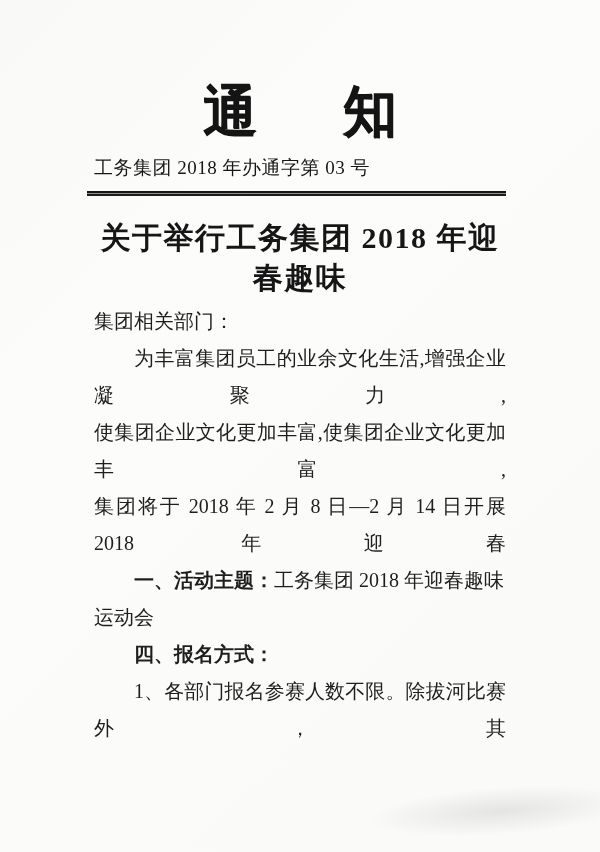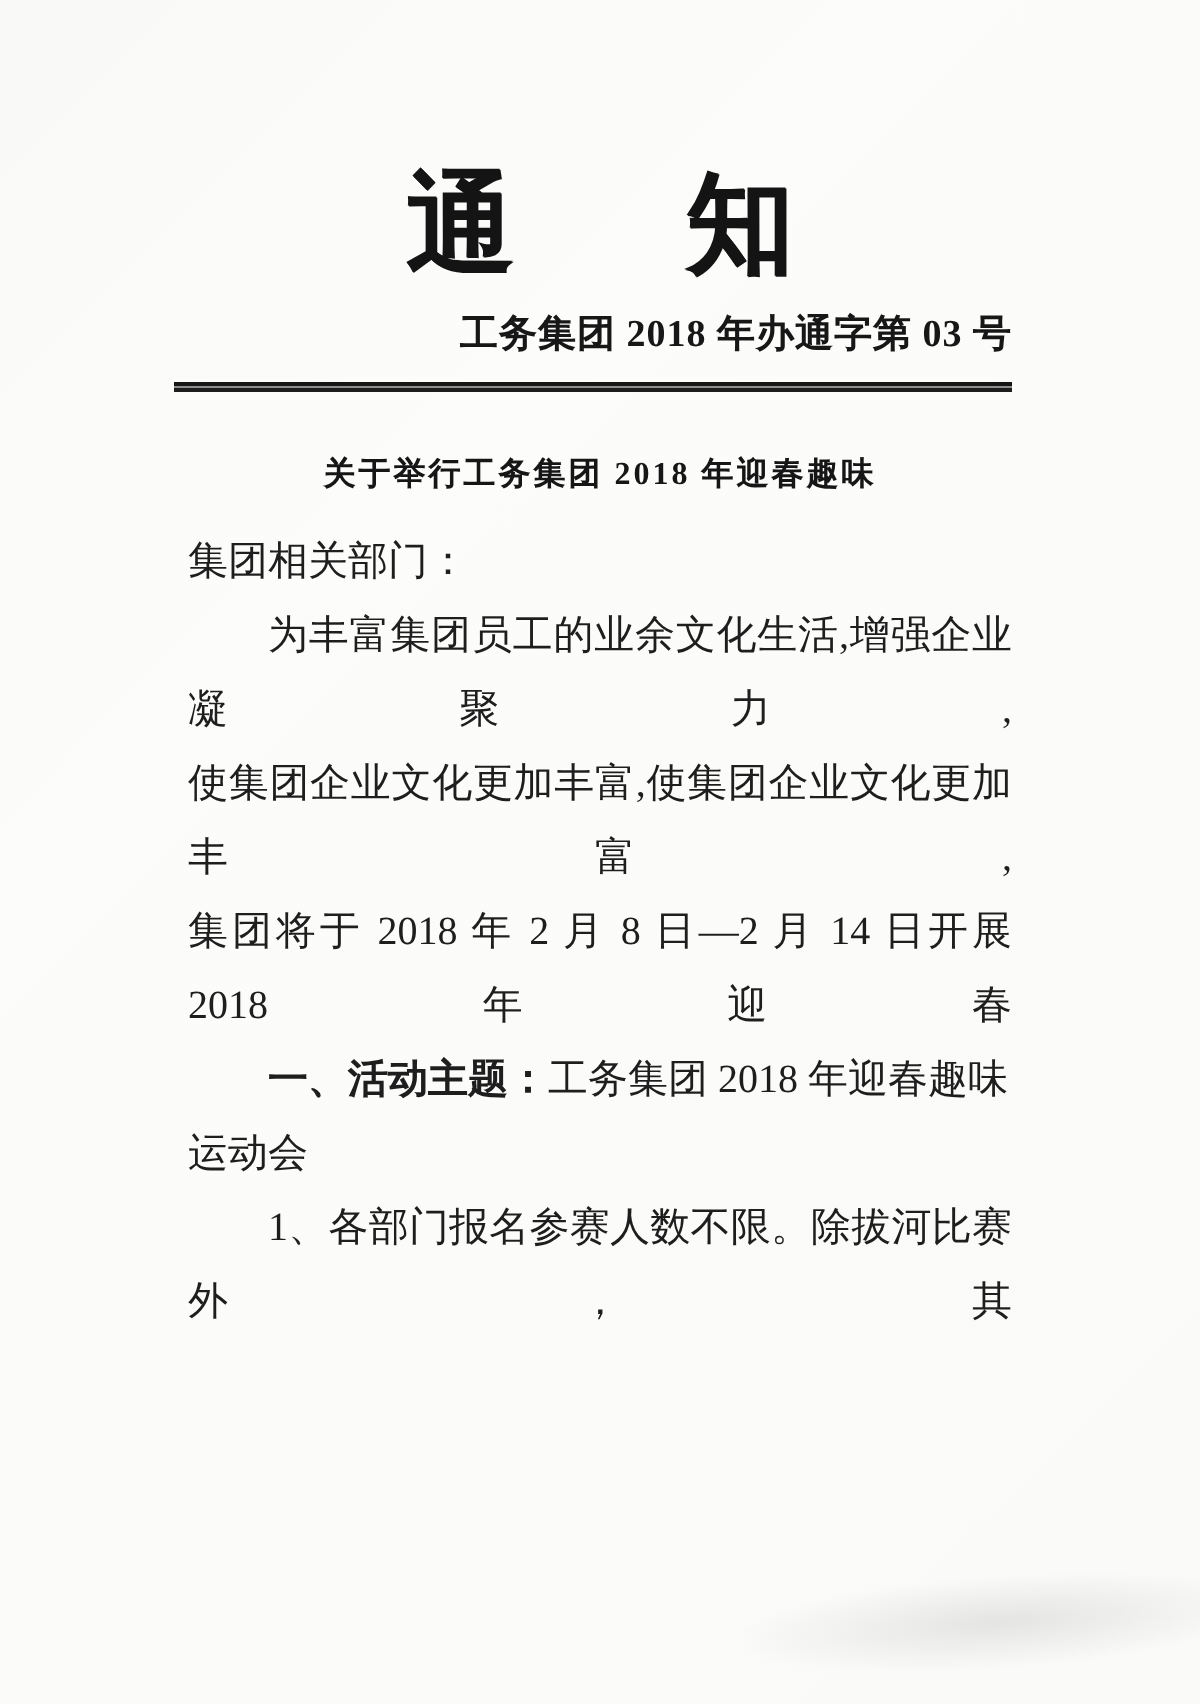--- a/index.html
+++ b/index.html
@@ -47,41 +47,41 @@
     color: #141414;
     letter-spacing: 0;
   }
   .heading .ch {
     display: inline-block;
     transform: scaleY(1.02);
     text-shadow: 0.5px 0.5px 0 #141414;
   }
   .docnum {
     margin-top: 14px;
-    text-align: right;
+    text-align: left;
     font-size: 19px;
     line-height: 24px;
-    font-weight: bold;
+    font-weight: normal;
     letter-spacing: 0.5px;
     color: #171717;
   }
   .rule {
     margin-top: 11px;
     margin-left: -7px;
     width: 419px;
     height: 5px;
     background: linear-gradient(to bottom,
       #161616 0%, #161616 36%,
       #8f8f8f 36%, #8f8f8f 56%,
       #1d1d1d 56%, #1d1d1d 100%);
   }
   .title {
     margin-top: 22px;
     text-align: center;
-    font-size: 16px;
+    font-size: 30px;
     line-height: 40px;
     font-weight: bold;
     letter-spacing: 1.5px;
     color: #161616;
   }
   .bodytext {
     margin-top: 5px;
     font-size: 20px;
     line-height: 37px;
     color: #1e1e1e;
@@ -111,20 +111,21 @@
     <div class="title">
       <div>关于举行工务集团 2018 年迎春趣味</div>
     </div>
 
     <div class="bodytext">
       <div class="line"><span class="b"></span><span>集团相关部门：</span></div>
       <div class="line ind2 fill"><span class="b"></span><span>为丰富集团员工的业余文化生活,增强企业凝聚力,</span></div>
       <div class="line fill"><span class="b"></span><span>使集团企业文化更加丰富,使集团企业文化更加丰富,</span></div>
       <div class="line fill"><span class="b"></span><span>集团将于 2018 年 2 月 8 日—2 月 14 日开展 2018 年迎春</span></div>
       <div class="line ind2"><span class="b">一、活动主题：</span><span>工务集团 2018 年迎春趣味运动会</span></div>
+      <div class="line ind2"><span class="b">四、报名方式：</span><span></span></div>
       <div class="line ind2 fill"><span class="b"></span><span>1、各部门报名参赛人数不限。除拔河比赛外，其</span></div>
 
     </div>
 
   </div>
 
   <div class="scan-smudge"></div>
 </div>
 
 </body></html>

